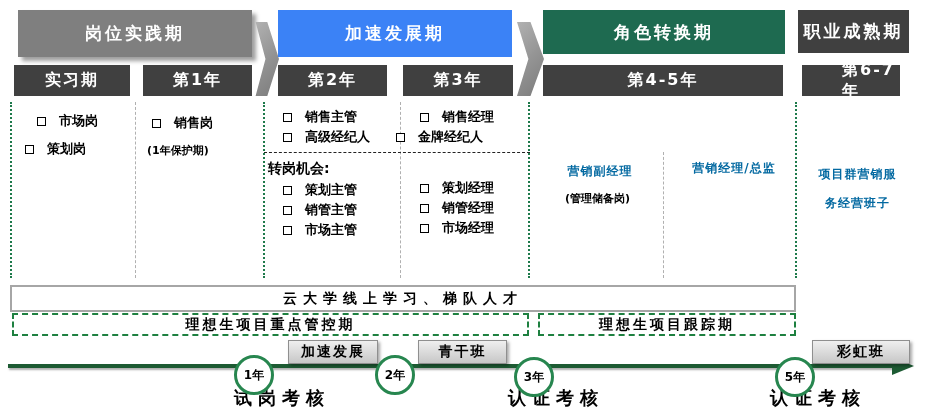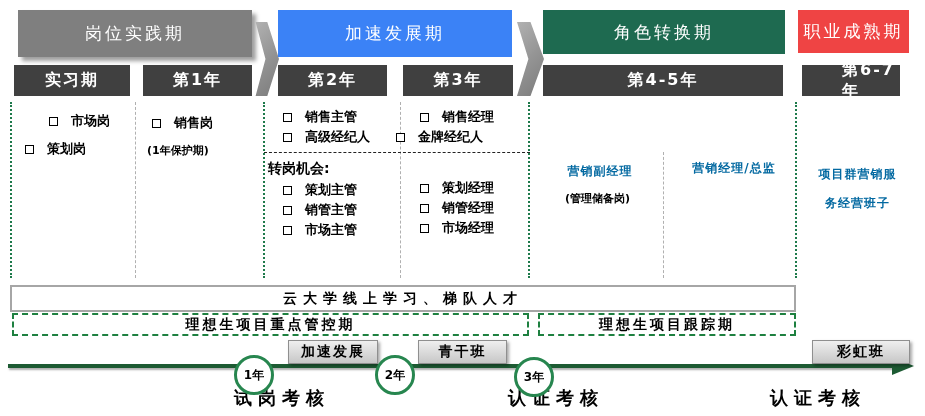--- a/index.html
+++ b/index.html
@@ -1,25 +1,25 @@
 <!DOCTYPE html>
 <html><head>
 <meta charset="utf-8">
 <style>
   * { margin:0; padding:0; box-sizing:border-box; }
   body { background:#fff; font-family:"DejaVu Sans", sans-serif; }
   #canvas { position:relative; width:925px; height:416px; background:#fff; overflow:hidden; }
 
   
-  .stage { position:absolute; color:#fff; font-weight:normal; font-size:17px;
+  .stage { position:absolute; color:#fff; font-weight:bold; font-size:17px;
            letter-spacing:3px; display:flex; align-items:center; justify-content:center; }
   .stage.gray   { background:#7F7F7F; box-shadow:4px 4px 4px rgba(0,0,0,.38); }
   .stage.bright { background:#3b82f6; }
   .stage.dark   { background:#1E6A50; }
-  .stage.mid    { background:#ef4444; }
+  .stage.mid    { background:#404040; }
 
   .chevron { position:absolute; background:linear-gradient(135deg,#B3B3B3 0%,#929292 55%,#7B7B7B 100%);
              clip-path:polygon(10% 0%, 55% 0%, 100% 50%, 55% 100%, 10% 100%, 48% 50%); }
 
   
   .yearbox { position:absolute; background:#404040; color:#fff; font-weight:bold; font-size:16px;
              letter-spacing:2px; display:flex; align-items:center; justify-content:center; height:31px; top:65px; }
 
   
   .vgreen { position:absolute; width:0; border-left:2px dotted #1E7A4B; top:102px; height:176px; }
@@ -74,21 +74,21 @@
 
   <div class="vgreen" style="left:10px;"></div>
   <div class="vgreen" style="left:263px;"></div>
   <div class="vgreen" style="left:528px;"></div>
   <div class="vgreen" style="left:795px;"></div>
   <div class="vgray" style="left:135px; top:102px; height:176px;"></div>
   <div class="vgray" style="left:400px; top:102px; height:176px;"></div>
   <div class="vgray" style="left:663px; top:152px; height:126px;"></div>
   <div class="hdash" style="left:264px; top:152px; width:266px;"></div>
 
-  <div class="item" style="left:43px; top:112px;padding-left:6px;">
+  <div class="item" style="left:31px; top:112px;padding-left:6px;">
     <span class="cb"></span>
     <span>市场岗</span>
   </div>
   <div class="item" style="left:25px; top:140px;">
     <span class="cb"></span>
     <span>策划岗</span>
   </div>
 
   <div class="item" style="left:152px; top:114px;">
     <span class="cb"></span>
@@ -153,18 +153,19 @@
   <div class="tl-line"></div>
   <div class="tl-arrowhead"></div>
 
   <div class="tl-class" style="left:288px; width:90px;">加速发展</div>
   <div class="tl-class" style="left:418px; width:89px;">青干班</div>
   <div class="tl-class" style="left:812px; width:98px;">彩虹班</div>
 
   <div class="tl-circle" style="left:234px; top:355px;">1年</div>
   <div class="tl-circle" style="left:375px; top:355px;">2年</div>
   <div class="tl-circle" style="left:514px; top:357px;">3年</div>
+  <div class="tl-circle" style="left:775px; top:357px;">5年</div>
 
   <div class="tl-label" style="left:282px;">试岗考核</div>
   <div class="tl-label" style="left:556px;">认证考核</div>
   <div class="tl-label" style="left:818px;">认证考核</div>
 
 </div>
 
 </body></html>

